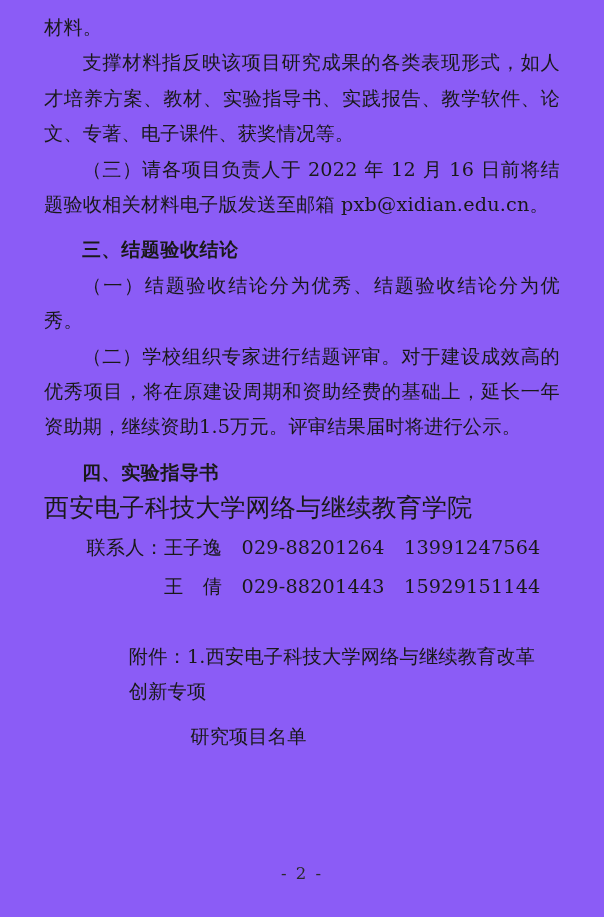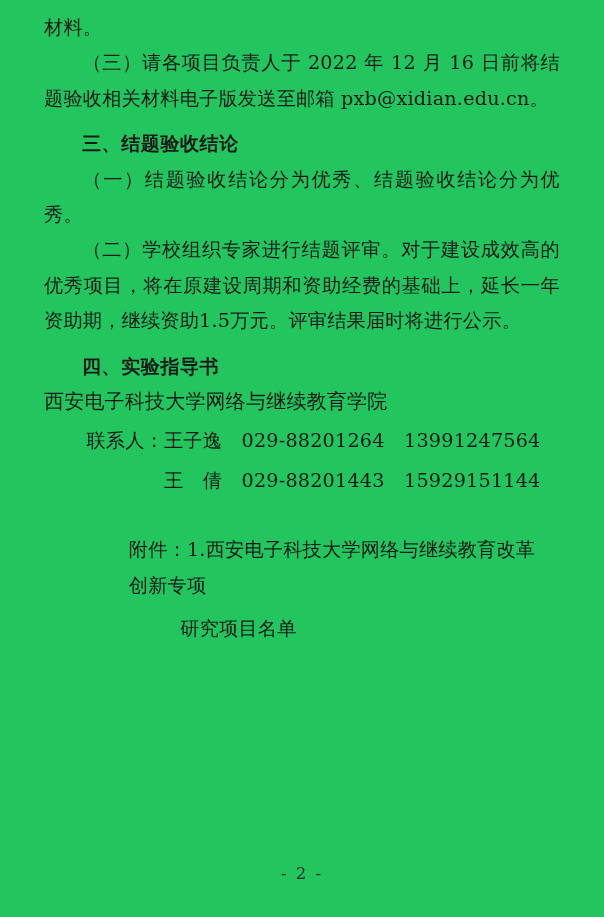--- a/index.html
+++ b/index.html
@@ -14,21 +14,21 @@
     overflow: hidden;
     font-family: "DejaVu Serif", "Liberation Serif", serif;
     color: #191919;
   }
   .page {
     position: relative;
     width: 604px;
     height: 917px;
     box-sizing: border-box;
     padding: 0 44px;
-    background: #22c55e;
+    background: #8b5cf6;
   }
   .para {
     font-size: 19.2px;
     line-height: 35.4px;
     text-align: justify;
     text-justify: inter-ideograph;
     letter-spacing: 0.2px;
     margin: 0;
     word-break: break-all;
   }
@@ -37,21 +37,21 @@
   }
   .heading {
     font-size: 19px;
     line-height: 35.4px;
     font-weight: bold;
     margin: 0;
     text-indent: 2em;
     letter-spacing: 0.6px;
   }
   .plain-line {
-    font-size: 20px;
+    font-size: 25px;
     line-height: 35.4px;
     margin: 0;
     letter-spacing: 0.2px;
   }
   .contact-line {
     font-size: 19.2px;
     line-height: 35.4px;
     margin: 4px;
     padding-left: 2em;
     letter-spacing: 0.2px;
@@ -60,21 +60,21 @@
   .attach-line {
     font-size: 19.2px;
     line-height: 35.4px;
     margin: 8px;
     padding-left: 4em;
     letter-spacing: 0.2px;
   }
   .attach-line2 {
     font-size: 19.2px;
     line-height: 35.4px;
-    margin: 0;
+    margin: 10px;
     padding-left: 7.1em;
     letter-spacing: 0.2px;
   }
   .spacer-small { height: 10px; }
   .spacer-med { height: 22px; }
   .page-number {
     position: absolute;
     left: 0;
     right: 0;
     bottom: 34px;
@@ -90,20 +90,21 @@
 </style>
 </head>
 <body>
 
 <div class="page">
 
   <div class="spacer-small"></div>
 
   <p class="para">材料。</p>
 
+  <p class="para indent">支撑材料指反映该项目研究成果的各类表现形式，如人才培养方案、教材、实验指导书、实践报告、教学软件、论文、专著、电子课件、获奖情况等。</p>
 
 
   <p class="para indent">（三）请各项目负责人于 2022 年 12 月 16 日前将结题验收相关材料电子版发送至邮箱 pxb@xidian.edu.cn。</p>
 
   <div class="spacer-small"></div>
 
   <p class="heading">三、结题验收结论</p>
 
   <p class="para indent">（一）结题验收结论分为优秀、结题验收结论分为优秀。</p>
 

